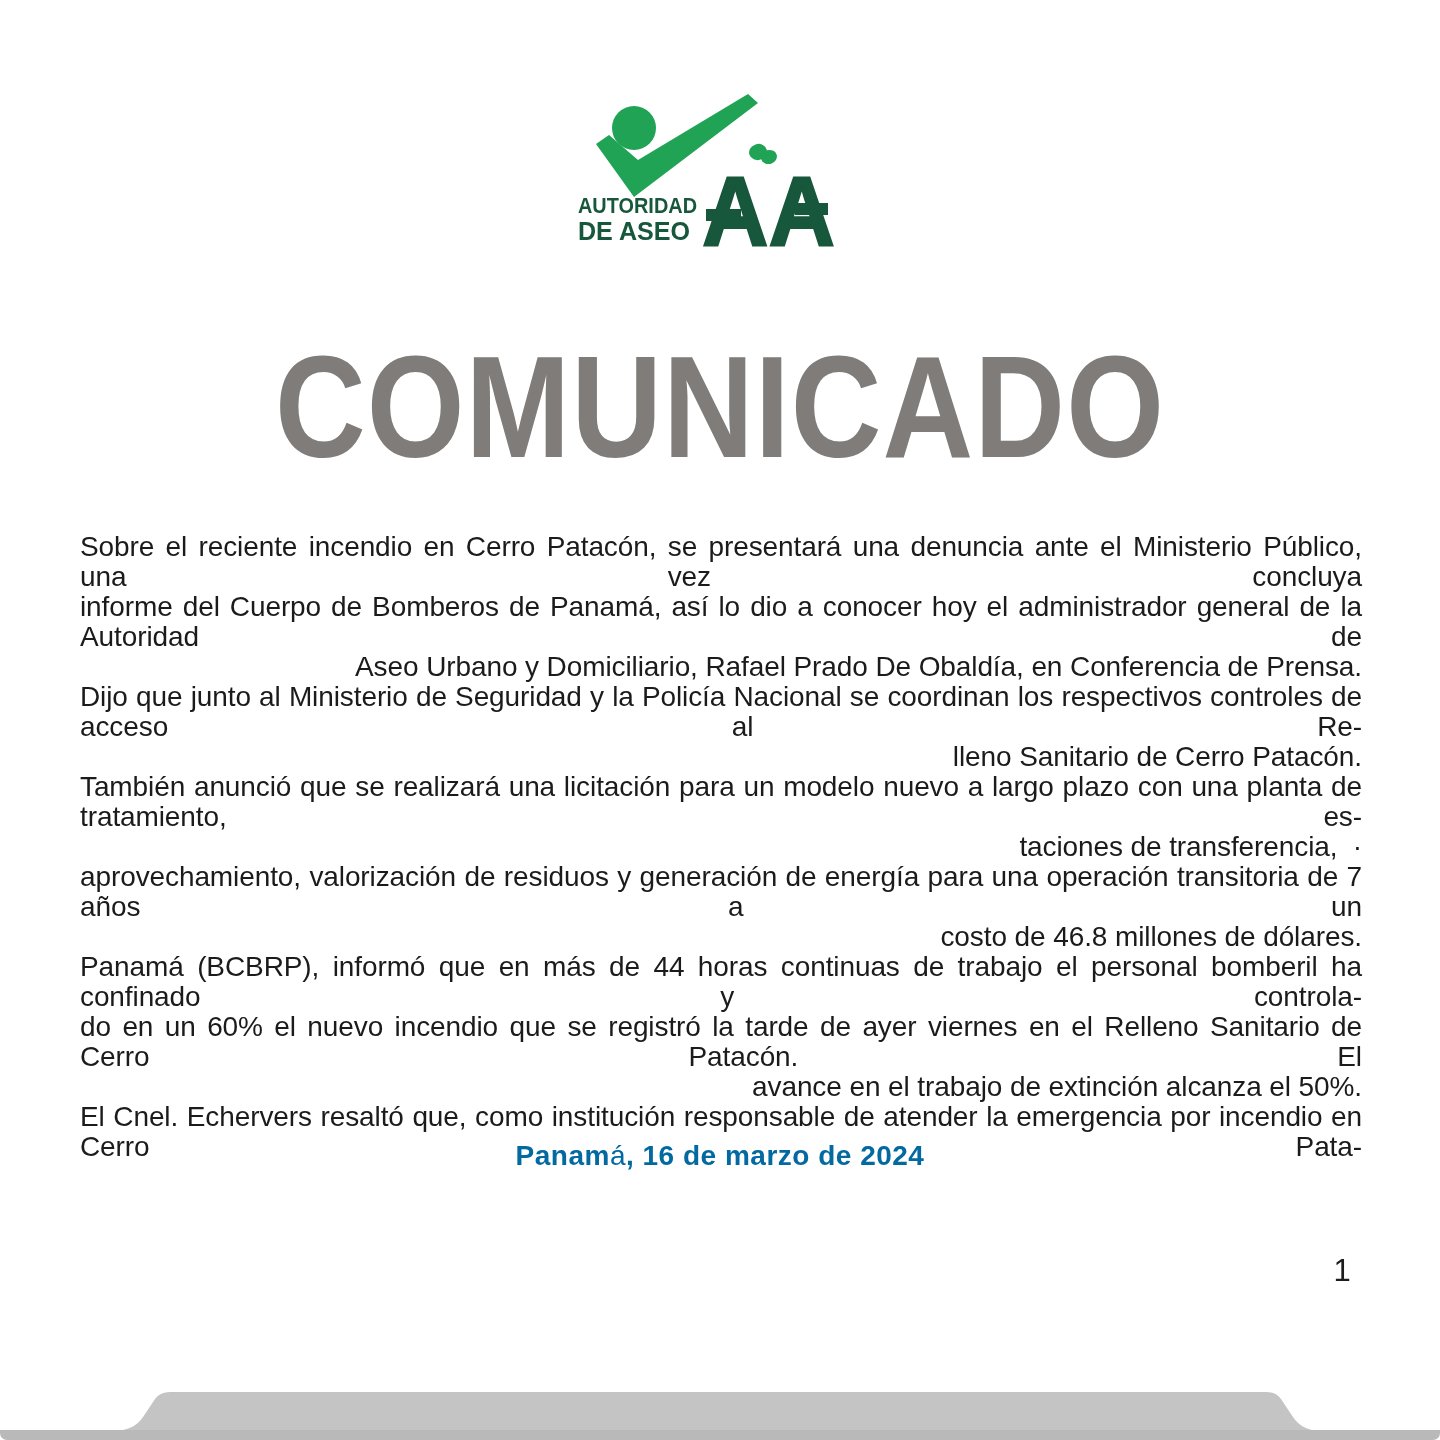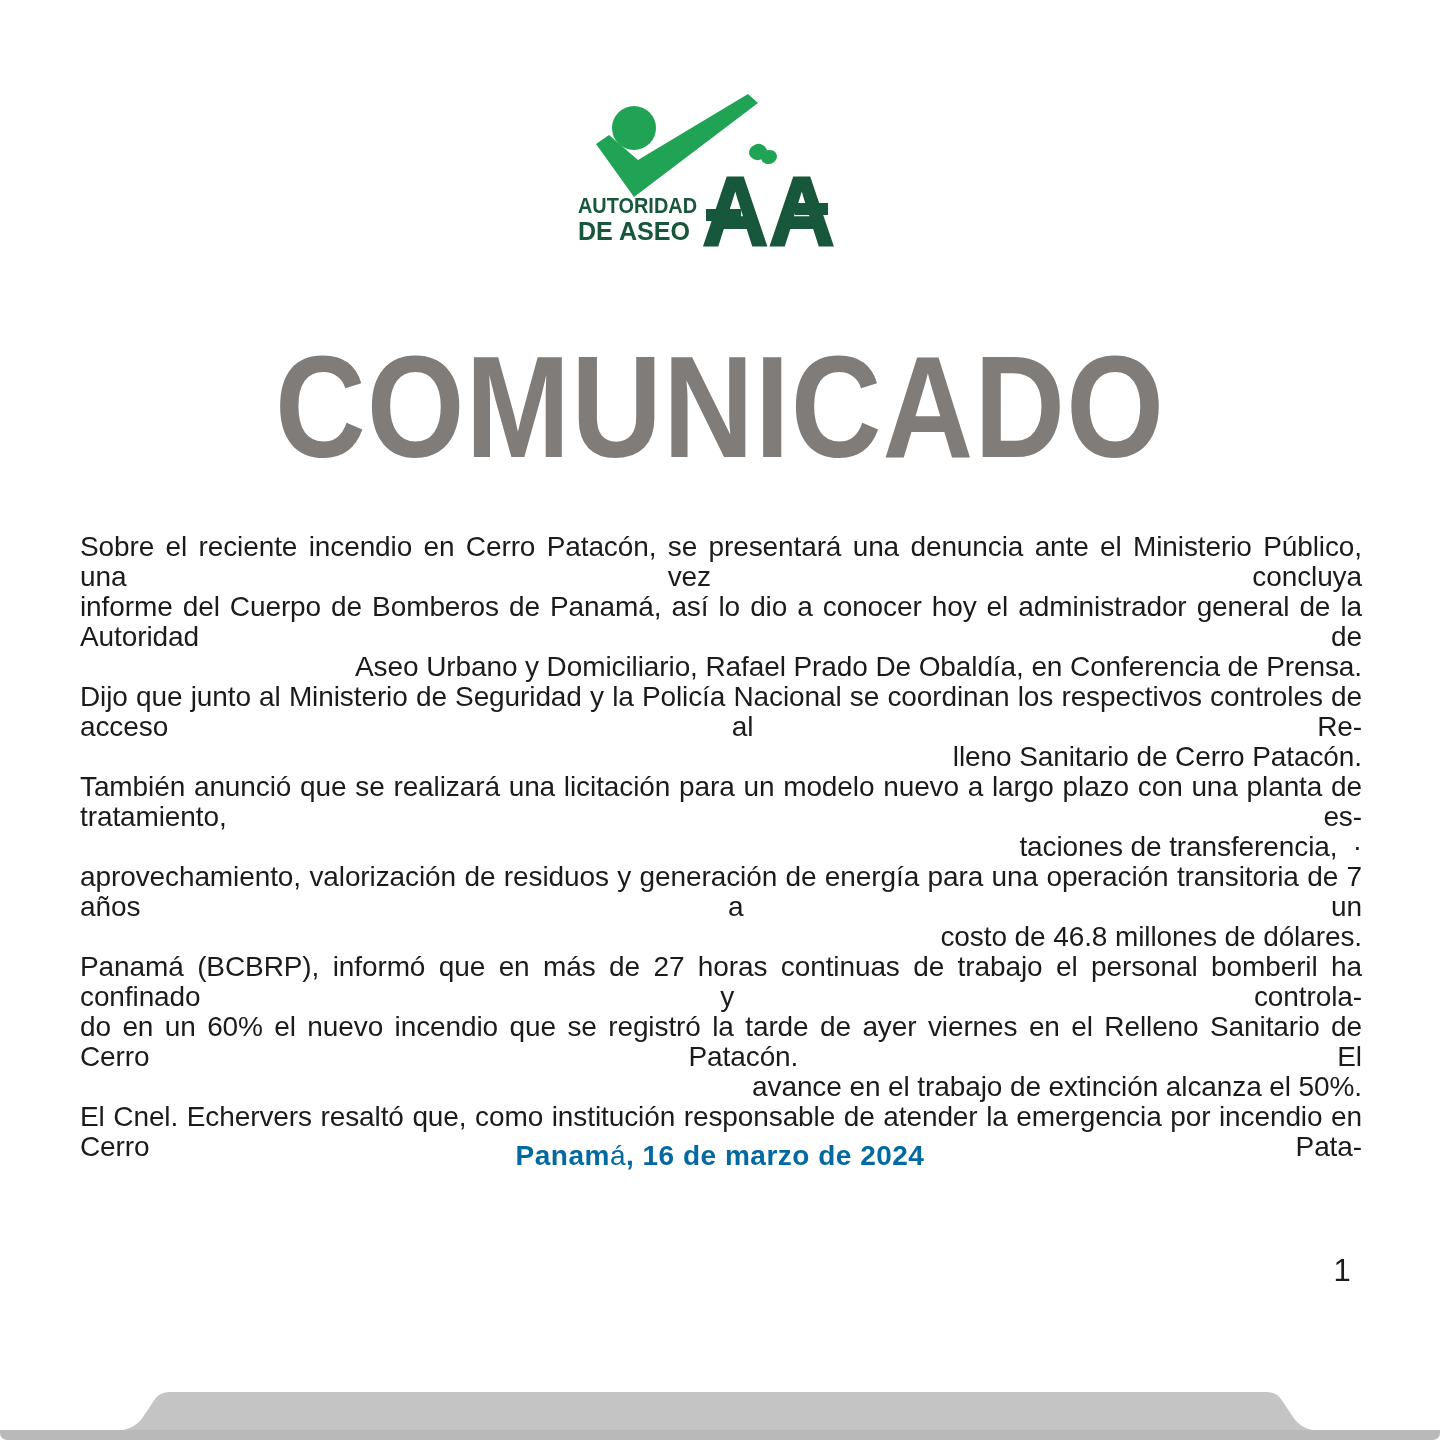--- a/index.html
+++ b/index.html
@@ -71,21 +71,21 @@
   <main class="body-text">
     <p class="j">Sobre el reciente incendio en Cerro Patacón, se  presentará una denuncia ante el Ministerio Público, una vez concluya</p>
     <p class="j">informe del Cuerpo de Bomberos de Panamá, así lo dio a conocer hoy el administrador general de la Autoridad de</p>
     <p class="l">Aseo Urbano y Domiciliario, Rafael Prado De Obaldía, en Conferencia de Prensa.</p>
     <p class="j">Dijo que junto al Ministerio de Seguridad y la Policía Nacional se coordinan los respectivos controles de acceso al Re-</p>
     <p class="l">lleno Sanitario de Cerro Patacón.</p>
     <p class="j">También anunció que se realizará una licitación para un modelo nuevo a largo plazo con una planta de tratamiento, es-</p>
     <p class="l">taciones de transferencia,  ·</p>
     <p class="j">aprovechamiento, valorización de residuos y generación de energía para una operación transitoria de 7 años a un</p>
     <p class="l">costo de 46.8 millones de dólares.</p>
-    <p class="j">Panamá (BCBRP), informó que en más de 27 horas continuas de trabajo el personal bomberil ha confinado y controla-</p>
+    <p class="j">Panamá (BCBRP), informó que en más de 44 horas continuas de trabajo el personal bomberil ha confinado y controla-</p>
     <p class="j">do en un 60% el nuevo incendio que se registró la tarde de ayer viernes en el Relleno Sanitario de Cerro Patacón. El</p>
     <p class="l">avance en el trabajo de extinción alcanza el 50%.</p>
     <p class="j">El Cnel. Echervers resaltó que, como institución responsable de atender la emergencia por incendio en Cerro Pata-</p>
 
   </main>
 
   <div class="dateline"><span>Panam</span><span class="thin">á</span><span>, 16 de marzo de 2024</span></div>
 
   <div class="pagenum">1</div>
 

